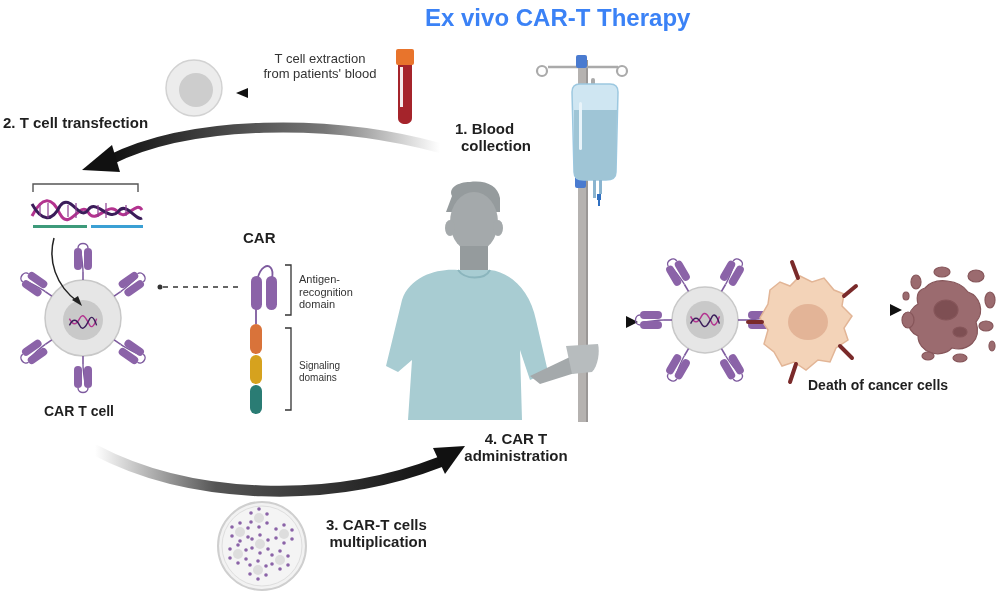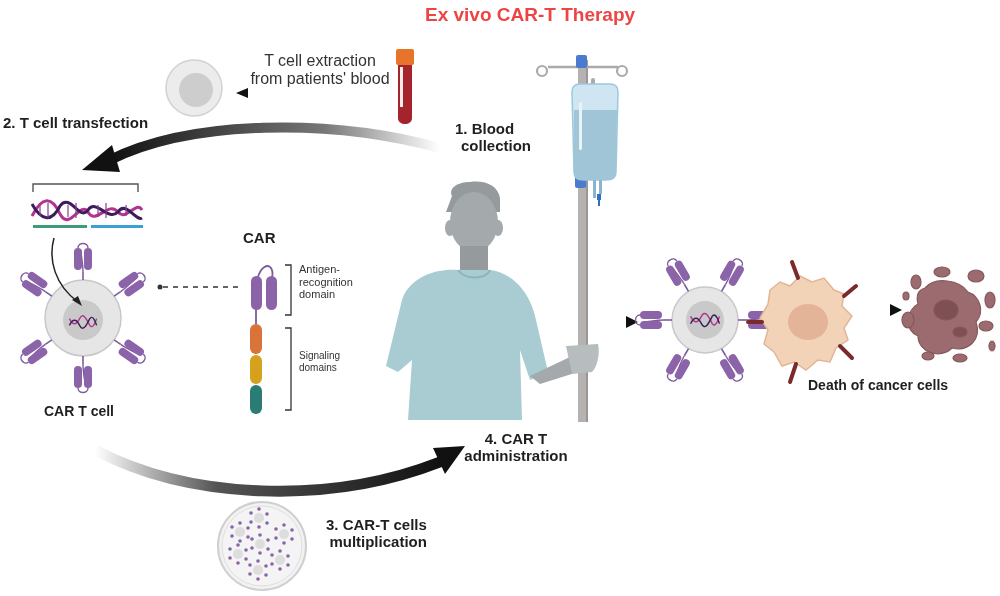--- a/index.html
+++ b/index.html
@@ -1,22 +1,22 @@
 <!DOCTYPE html>
 <html><head>
 <meta charset="utf-8">
 <style>
   html, body { margin: 0; padding: 0; background: #ffffff; }
   body { width: 1000px; height: 596px; position: relative; overflow: hidden; font-family: "Liberation Sans", sans-serif; color: #222; }
   svg.stage { position: absolute; left: 0; top: 0; }
   .lbl { position: absolute; font-family: "Liberation Sans", sans-serif; line-height: 1.15; color: #222; }
-  .title { font-size: 19px; font-weight: bold; color: #ef4444; }
+  .title { font-size: 24px; font-weight: bold; color: #3b82f6; }
   .step { font-size: 15px; font-weight: bold; color: #1f1f1f; }
-  .small { font-size: 11px; color: #333; }
-  .norm { font-size: 16px; color: #333; }
+  .small { font-size: 11px; color: #333; margin-top: 10px; }
+  .norm { font-size: 13px; color: #333; }
 </style>
 </head>
 <body>
 
 <svg class="stage" width="1000" height="596" viewBox="0 0 1000 596">
   <defs>
     <linearGradient id="arrowTopGrad" x1="1" y1="0" x2="0" y2="0">
       <stop offset="0" stop-color="#ffffff"></stop>
       <stop offset="0.35" stop-color="#777"></stop>
       <stop offset="1" stop-color="#111"></stop>

